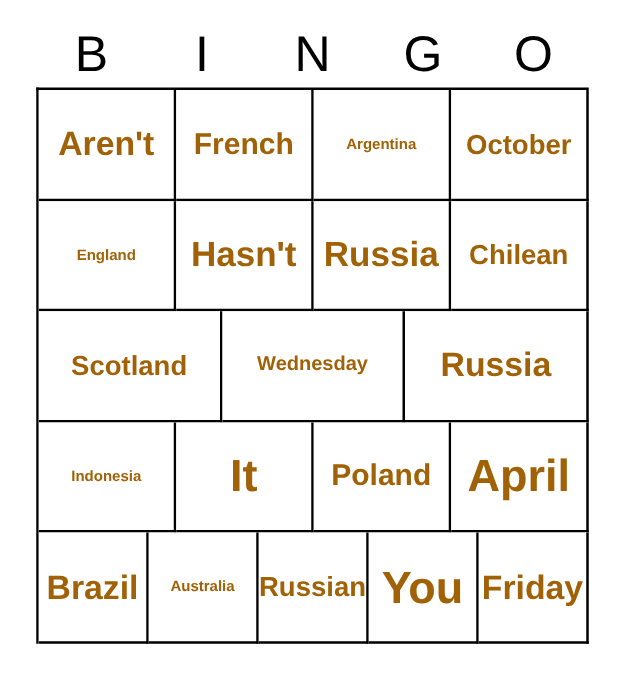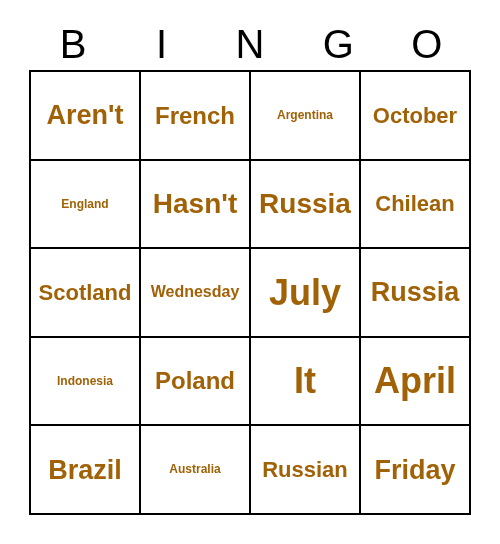--- a/index.html
+++ b/index.html
@@ -148,51 +148,51 @@
     </div>
 
     <div class="grid-row">
       <div class="grid-cell">
         <span class="cell-text fs-m">Scotland</span>
       </div>
       <div class="grid-cell">
         <span class="cell-text fs-xs">Wednesday</span>
       </div>
       <div class="grid-cell">
-        <span class="cell-text fs-xxxl">July</span>
-      </div>
-      <div class="grid-cell">
         <span class="cell-text fs-xl">Russia</span>
       </div>
     </div>
 
     <div class="grid-row">
       <div class="grid-cell">
         <span class="cell-text fs-s">Indonesia</span>
       </div>
       <div class="grid-cell">
-        <span class="cell-text fs-l">Poland</span>
+        <span class="cell-text fs-xxxl">It</span>
       </div>
       <div class="grid-cell">
-        <span class="cell-text fs-xxxl">It</span>
+        <span class="cell-text fs-l">Poland</span>
       </div>
       <div class="grid-cell">
         <span class="cell-text fs-xxxl">April</span>
       </div>
     </div>
 
     <div class="grid-row">
       <div class="grid-cell">
         <span class="cell-text fs-xl">Brazil</span>
       </div>
       <div class="grid-cell">
         <span class="cell-text fs-s">Australia</span>
       </div>
       <div class="grid-cell">
         <span class="cell-text fs-m">Russian</span>
       </div>
       <div class="grid-cell">
+        <span class="cell-text fs-xxxl">You</span>
+      </div>
+      <div class="grid-cell">
         <span class="cell-text fs-xl">Friday</span>
       </div>
     </div>
 
   </div>
 </div>
 
 </body></html>

